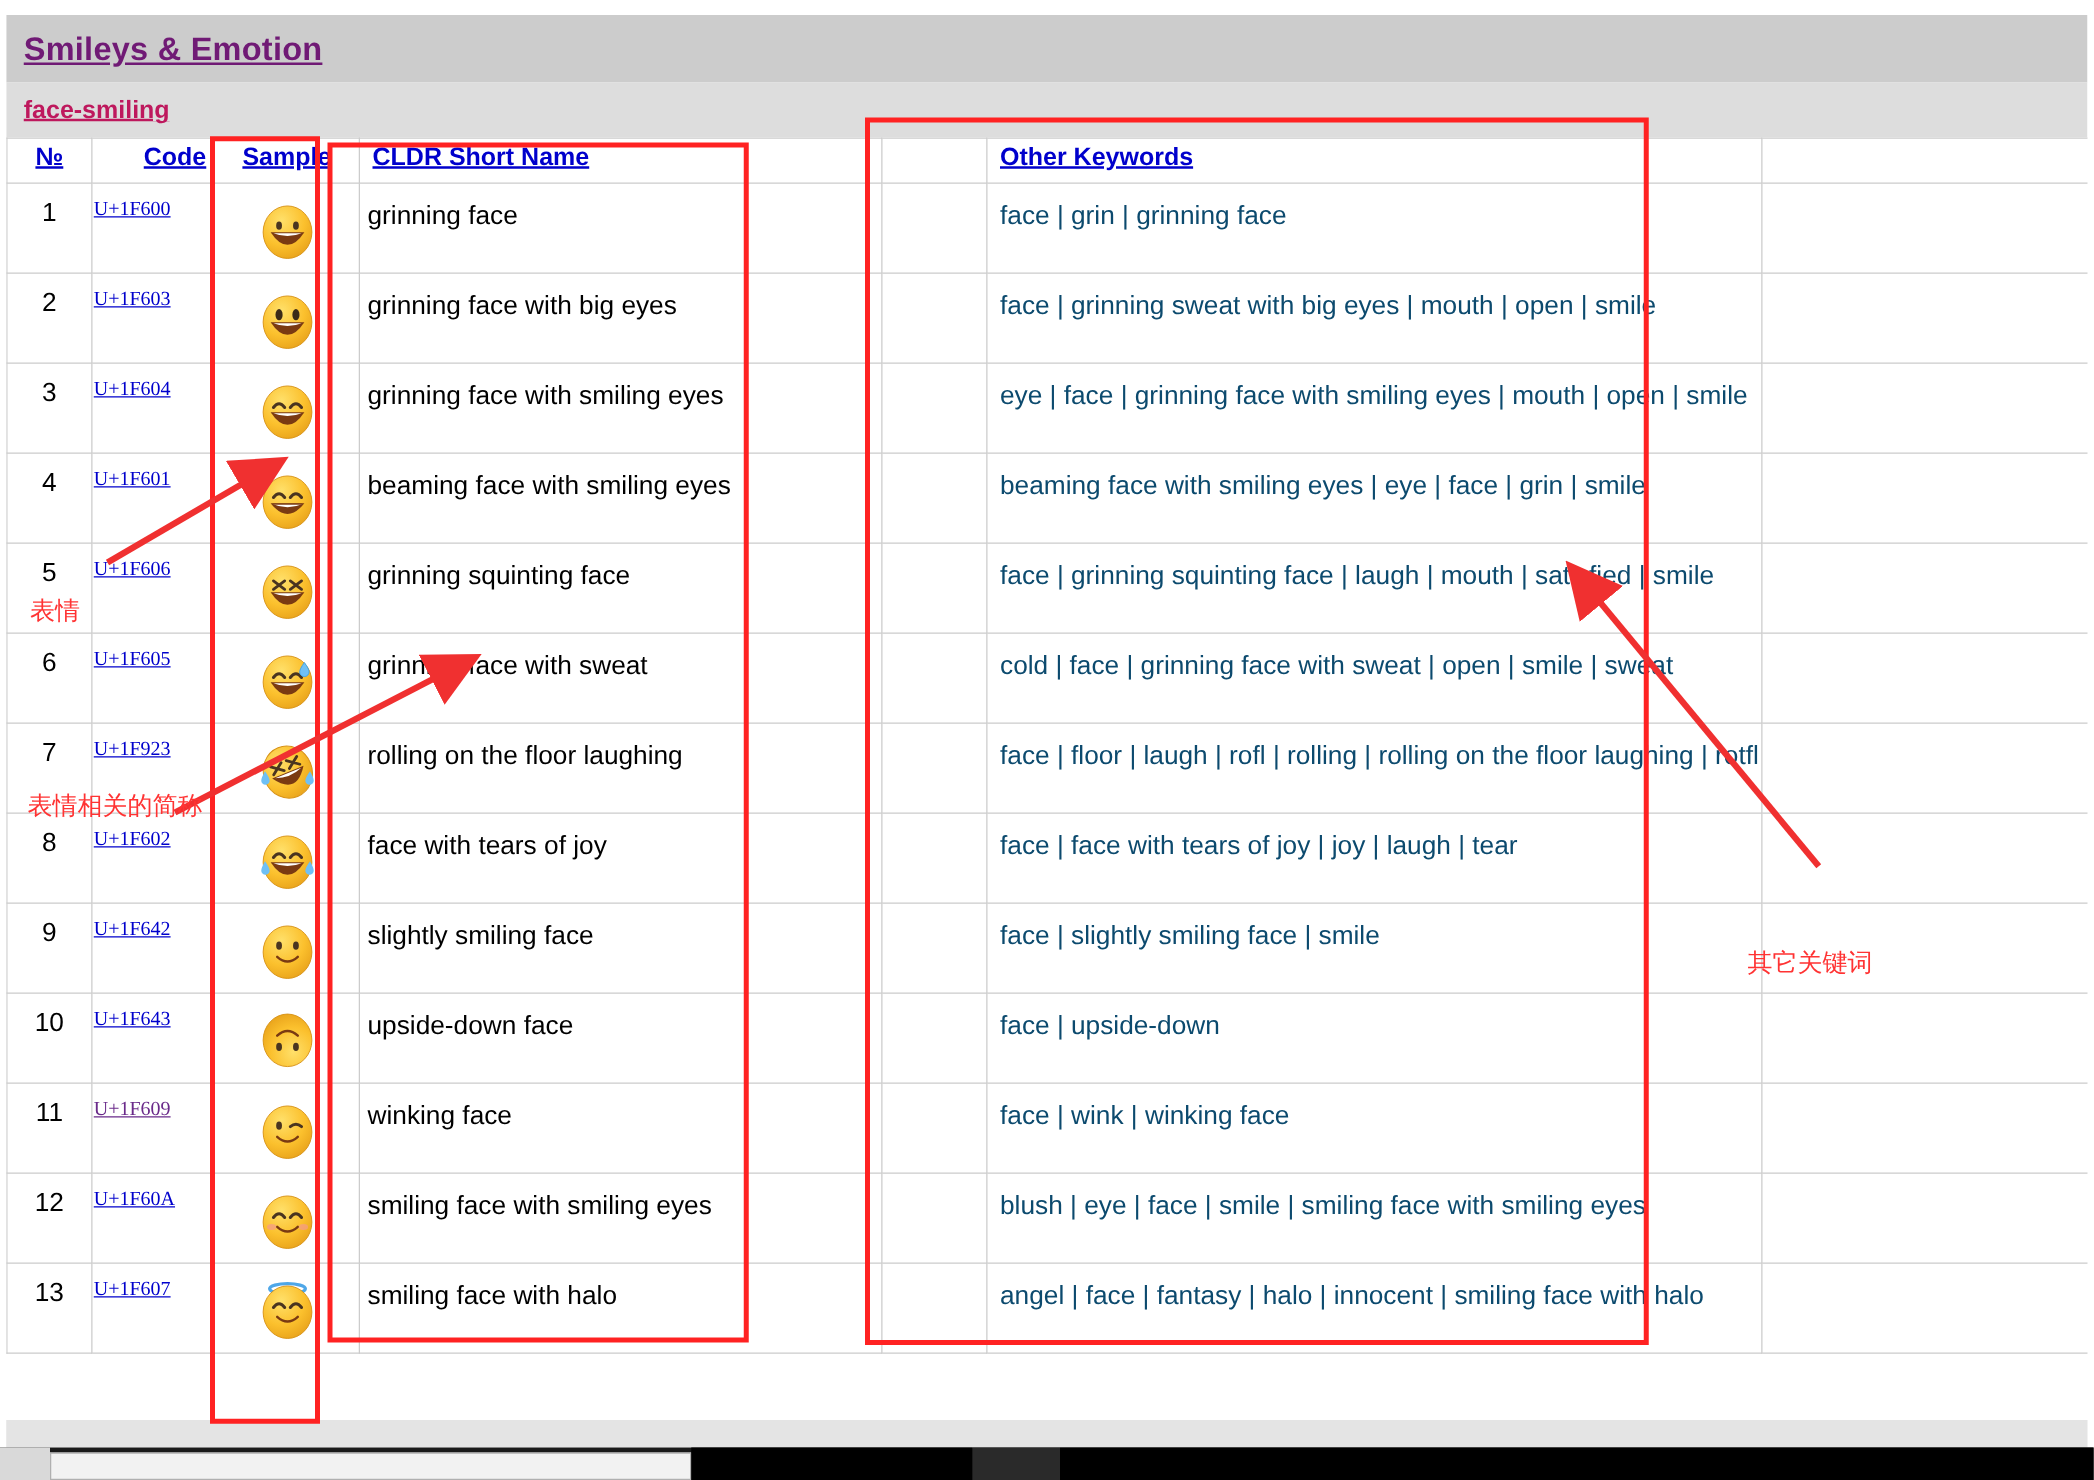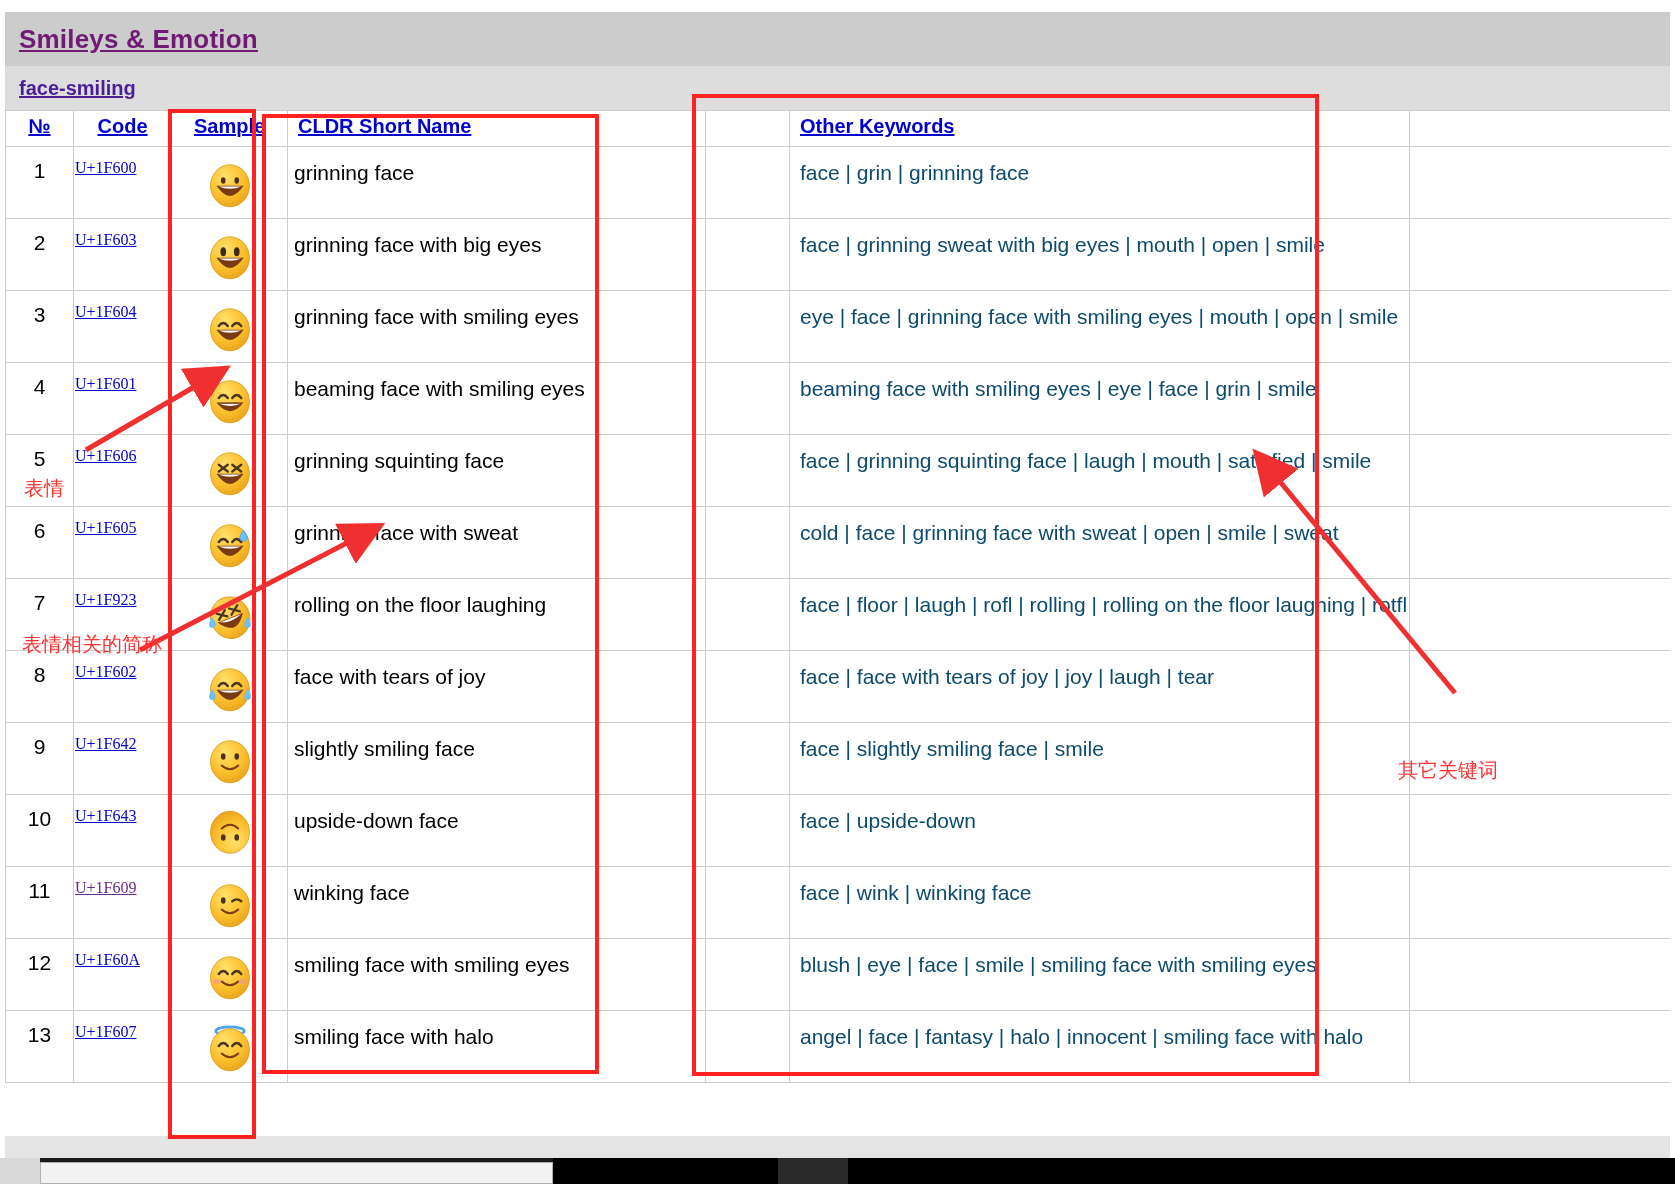--- a/index.html
+++ b/index.html
@@ -56,21 +56,21 @@
     height: 44px;
     background: #dddddd;
     display: flex;
     align-items: center;
     padding-left: 14px;
     box-sizing: border-box;
   }
   .mediumhead-link {
     font-size: 20px;
     font-weight: bold;
-    color: #4c1d95;
+    color: #be185d;
     text-decoration: underline;
   }
 
   
   table.emoji-table {
     border-collapse: collapse;
     width: 1665px;
     table-layout: fixed;
     background: #ffffff;
   }
@@ -89,21 +89,21 @@
     color: #0000cc;
     padding: 4px 6px;
     box-sizing: border-box;
   }
   thead th .hdr {
     color: #0000cc;
     text-decoration: underline;
     font-weight: bold;
   }
   th.col-num   { width: 68px;  text-align: center; }
-  th.col-code  { width: 98px;  text-align: center; }
+  th.col-code  { width: 98px;  text-align: right; }
   th.col-sample{ width: 116px;  text-align: center; }
   th.col-cldr  { width: 418px; text-align: left; padding-left: 10px; }
   th.col-gap   { width: 84px;  }
   th.col-kw    { width: 620px; text-align: left; padding-left: 10px; }
   th.col-tail  { width: 281px; }
 
   tbody tr { height: 72px; }
   td.c-num {
     text-align: center;
     font-size: 21px;

